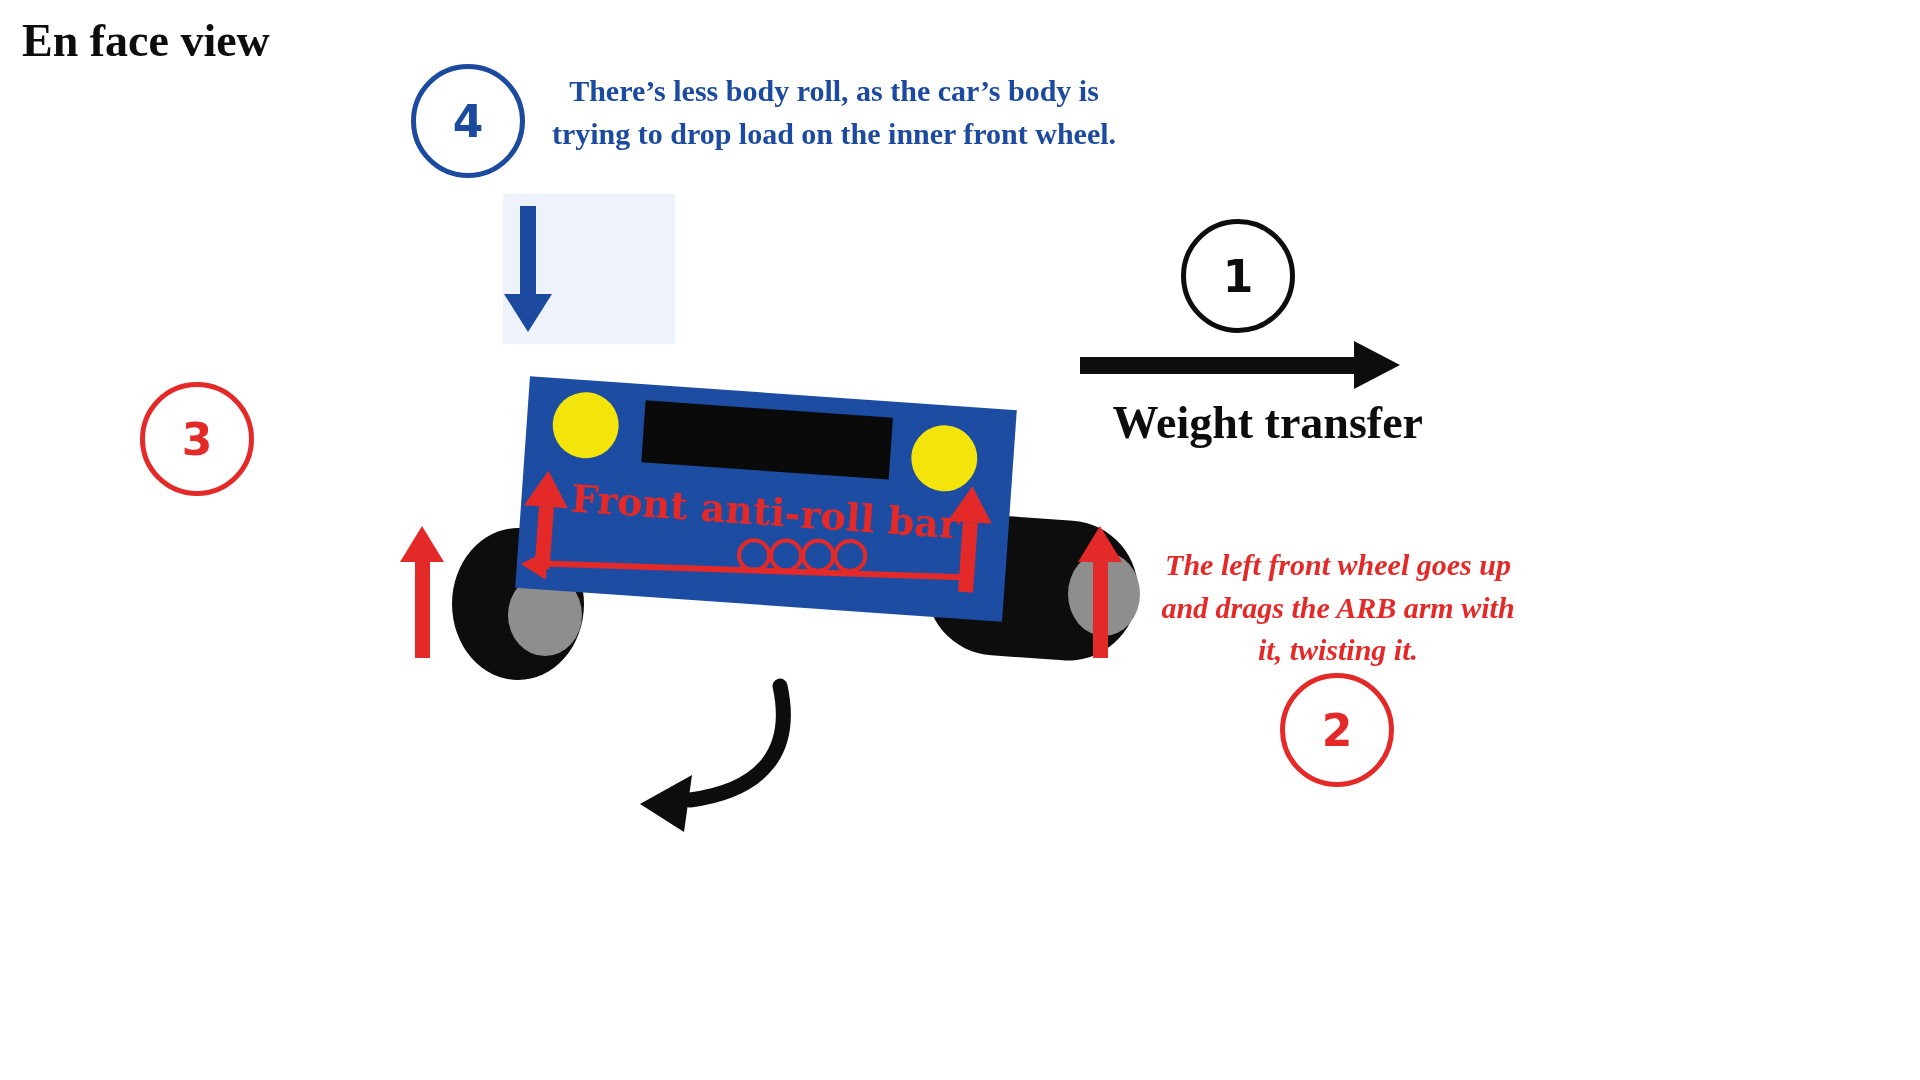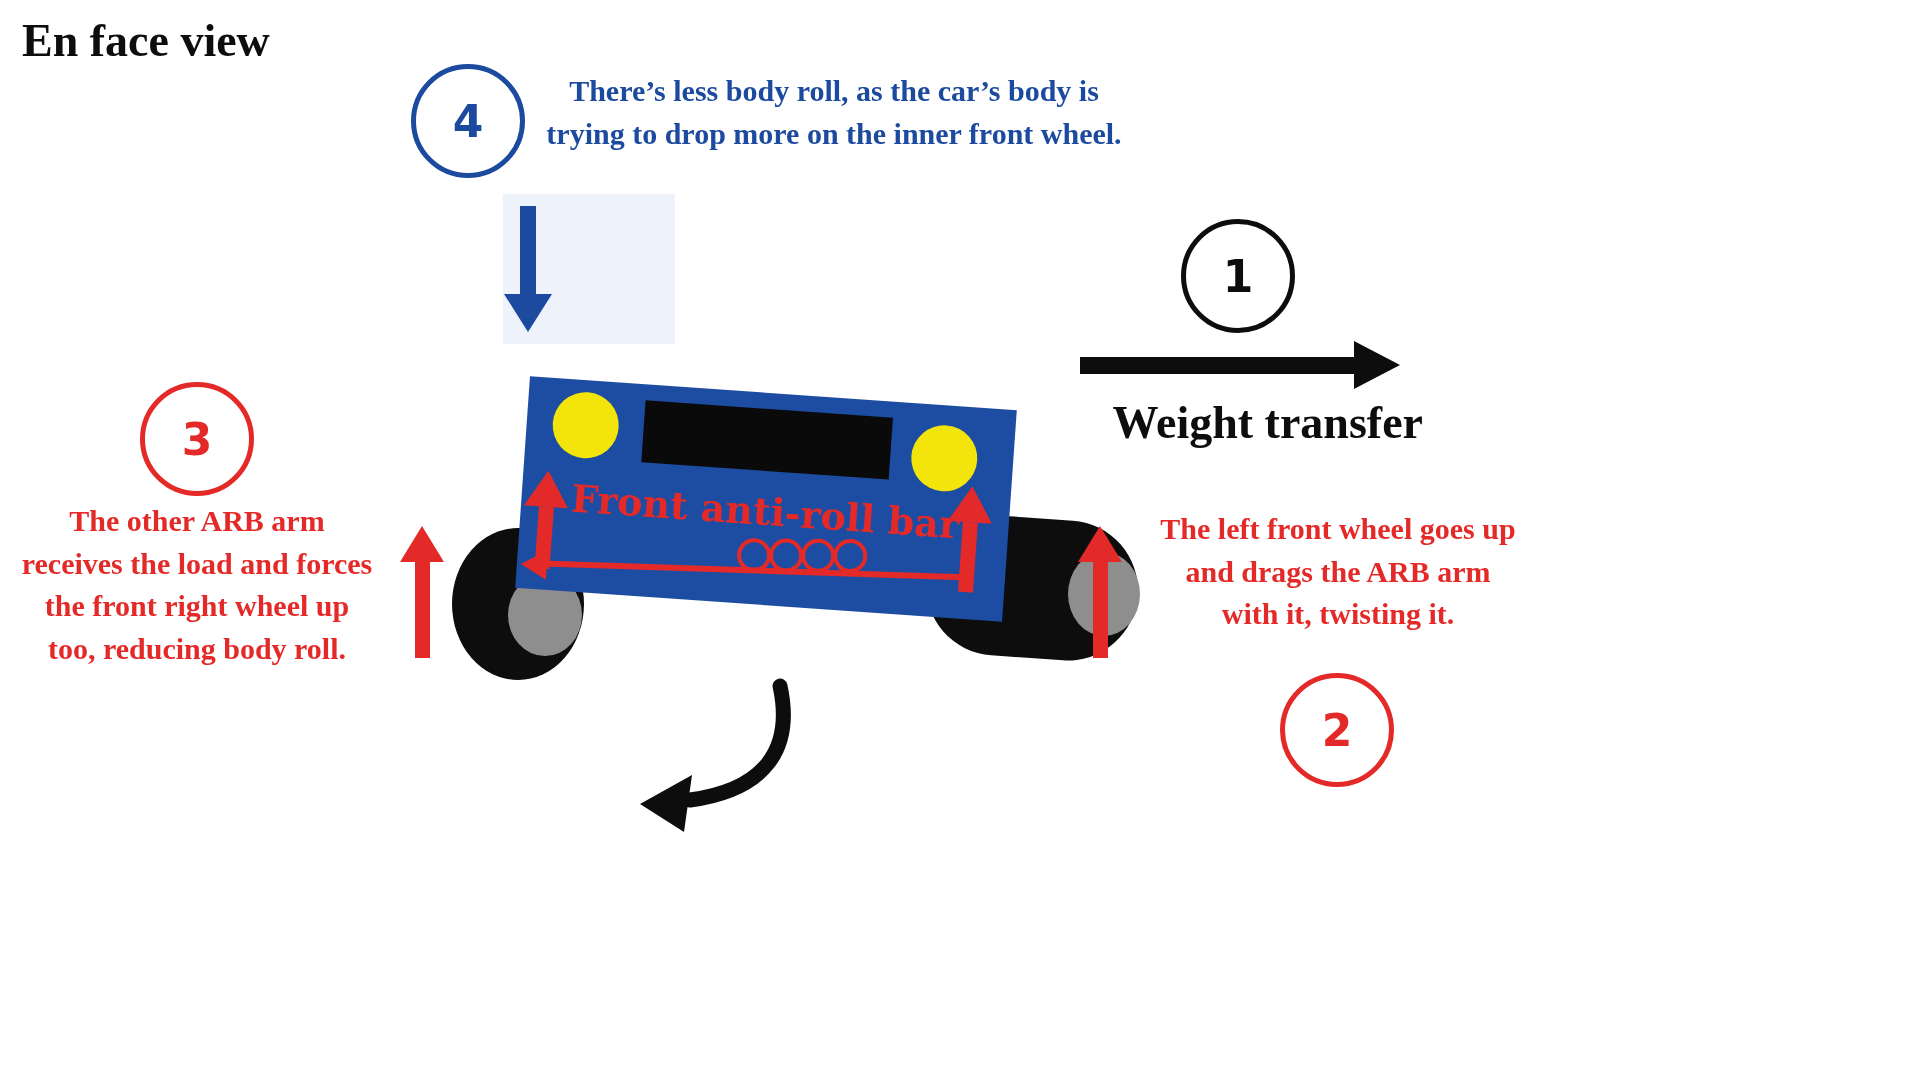--- a/index.html
+++ b/index.html
@@ -50,42 +50,41 @@
 </head>
 <body>
 
 <div class="canvas">
 
   <div class="big" style="left:22px;top:14px;">En face view</div>
 
   <div class="circle c-blue" style="left:411px;top:64px;">
     <span>4</span>
   </div>
-  <div class="para blue-text" style="left:544px;top:70px;width:580px;">There’s less body roll, as the car’s body is trying to drop more on the inner front wheel.</div>
+  <div class="para blue-text" style="left:544px;top:70px;width:580px;">There’s less body roll, as the car’s body is trying to drop load on the inner front wheel.</div>
 
   <div class="backdrop" style="left:503px;top:194px;width:172px;height:150px;"></div>
 
   <div class="arrow-v" style="left:506px;top:206px;">
     <div class="shaft-blue" style="height:88px;"></div>
     <div class="head-down"></div>
   </div>
 
   <div class="circle c-black" style="left:1181px;top:219px;">
     <span>1</span>
   </div>
   <div class="arrow-h" style="left:1080px;top:341px;">
     <div class="shaft"></div>
     <div class="head"></div>
   </div>
   <div class="big" style="left:1063px;top:396px;width:360px;text-align:right;">Weight transfer</div>
 
   <div class="circle c-red" style="left:140px;top:382px;">
     <span>3</span>
   </div>
-  <div class="para red-text" style="left:20px;top:500px;width:354px;">The other ARB arm receives the load and forces the front right wheel up too, reducing body roll.</div>
 
   <div class="wheel-black" style="left:452px;top:528px;width:132px;height:152px;border-radius:50%;"></div>
   <div class="hub" style="left:508px;top:574px;width:74px;height:82px;"></div>
   <div class="wheel-black" style="left:926px;top:518px;width:212px;height:140px;border-radius:70px;transform:rotate(4deg);"></div>
   <div class="hub" style="left:1068px;top:552px;width:72px;height:84px;"></div>
 
   <div class="car-body">
     <div class="windshield"></div>
     <div class="headlight" style="left:26px;top:12px;"></div>
     <div class="headlight" style="left:386px;top:20px;"></div>
@@ -112,21 +111,21 @@
 
   <div class="arrow-v" style="left:400px;top:526px;">
     <div class="head-up"></div>
     <div class="shaft-red" style="height:96px;"></div>
   </div>
   <div class="arrow-v" style="left:1078px;top:526px;">
     <div class="head-up"></div>
     <div class="shaft-red" style="height:96px;"></div>
   </div>
 
-  <div class="para red-text" style="left:1157px;top:508px;width:362px;">The left front wheel goes up and drags the ARB arm with it, twisting it.</div>
+  <div class="para red-text" style="left:1157px;top:544px;width:362px;font-style:italic;">The left front wheel goes up and drags the ARB arm with it, twisting it.</div>
   <div class="circle c-red" style="left:1280px;top:673px;">
     <span>2</span>
   </div>
 
   <svg class="curve-arrow" style="left:612px;top:672px;" width="195" height="165" viewBox="0 0 195 165">
     <path d="M 168 14 C 182 78, 152 118, 78 128" style="fill:none;stroke:#0d0d0d;stroke-width:15;stroke-linecap:round"></path>
     <polygon points="28,132 80,103 72,160" style="fill:#0d0d0d"></polygon>
   </svg>
 
 </div>

